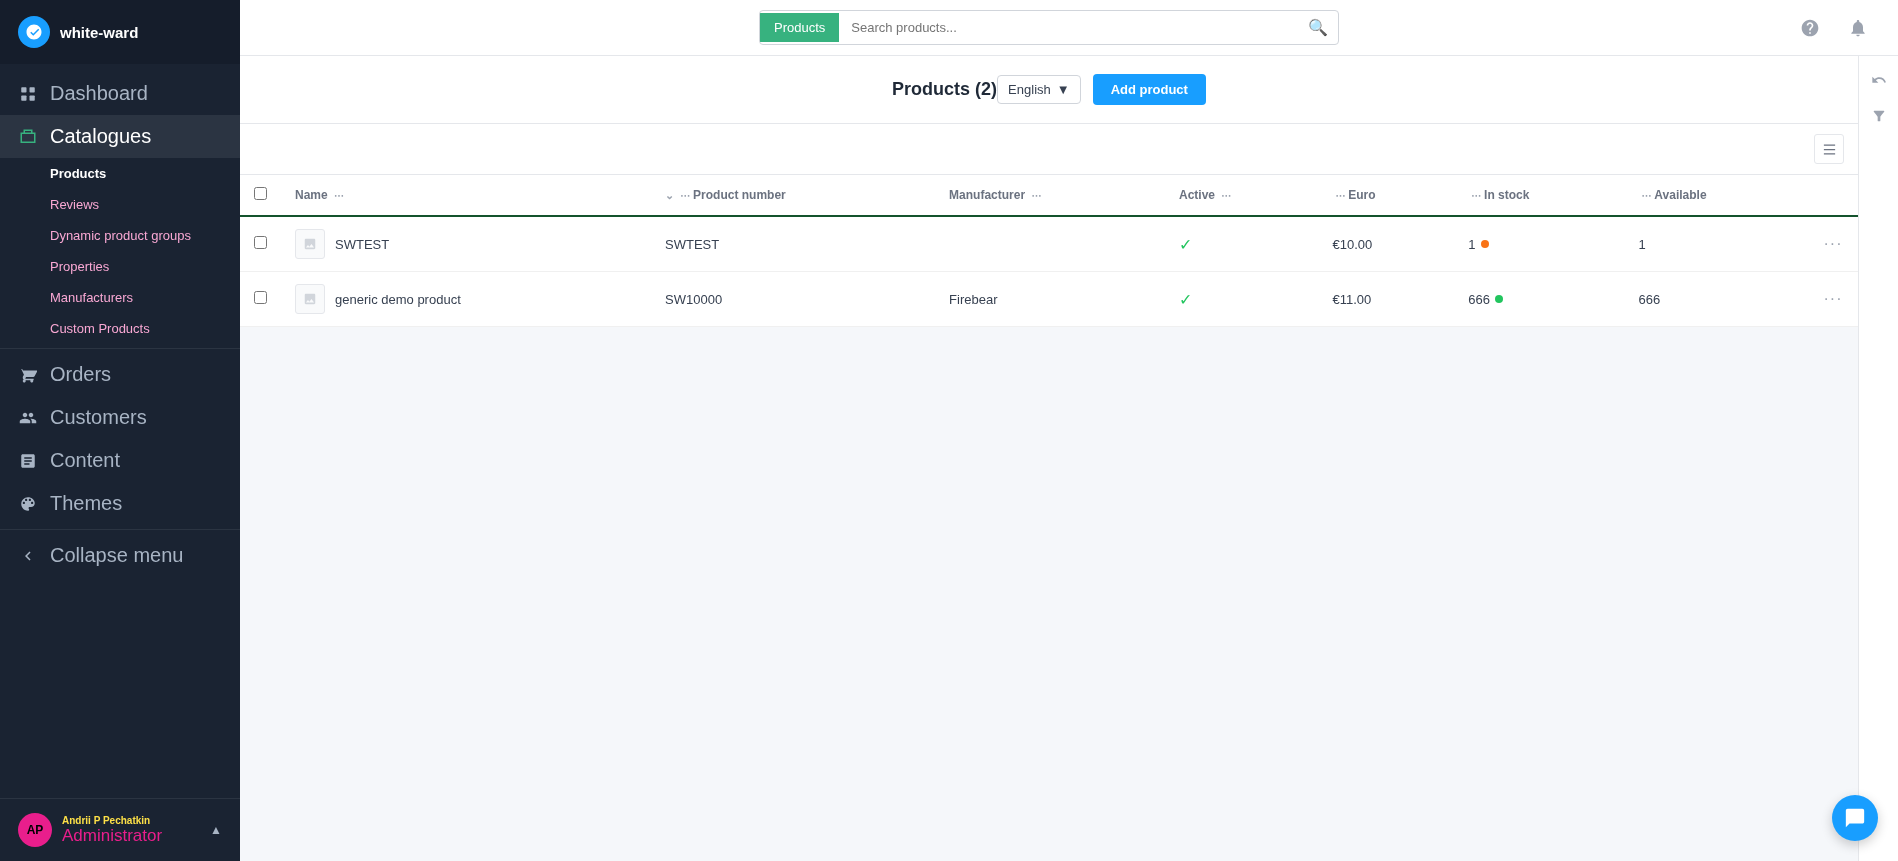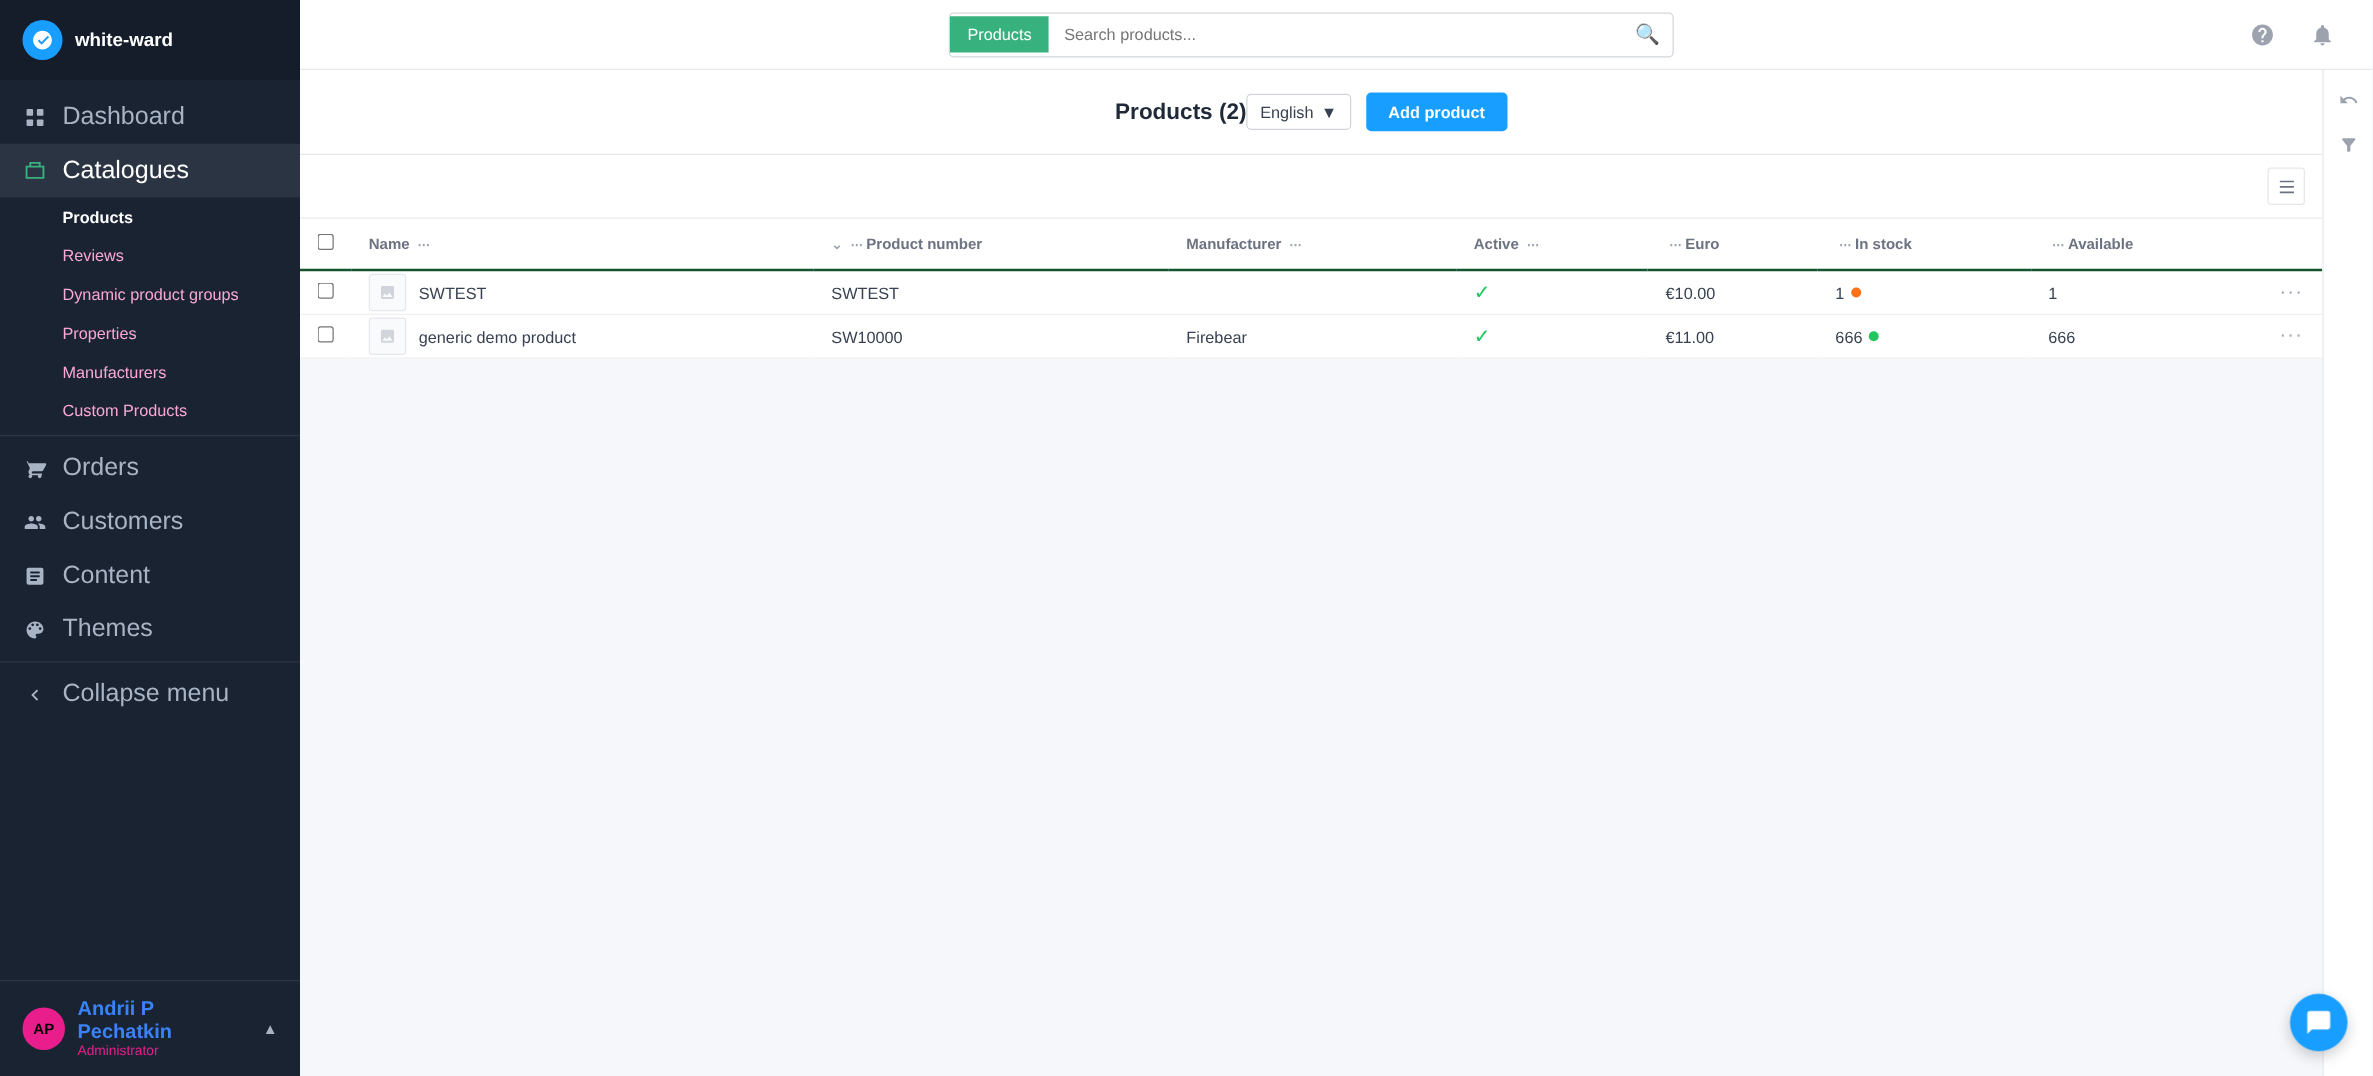--- a/index.html
+++ b/index.html
@@ -67,22 +67,22 @@
       cursor: pointer;
     }
     .avatar {
       width: 34px; height: 34px;
       background: #e91e8c;
       border-radius: 50%;
       display: flex; align-items: center; justify-content: center;
       font-size: 12px; font-weight: 700; color: #000000; flex-shrink: 0;
     }
     .user-info { flex: 1; }
-    .user-name { font-size: 16px; font-weight: 600; color: #3b82f6; }
-    .user-role { font-size: 11px; color: #e91e8c; }
+    .user-name { font-size: 10px; font-weight: 600; color: #fde047; }
+    .user-role { font-size: 17px; color: #e91e8c; }
     .chevron-up { color: #a8b4c4; font-size: 12px; }
 
     
     .main {
       flex: 1;
       display: flex;
       flex-direction: column;
       overflow: hidden;
     }
 
@@ -199,21 +199,21 @@
       padding: 12px 14px;
       text-align: left;
       font-size: 12px;
       font-weight: 600;
       color: #6b7280;
       white-space: nowrap;
       background: #fff;
     }
     thead th .col-sort { color: #9ca3af; font-size: 10px; margin-left: 3px; cursor: pointer; }
     tbody tr { border-bottom: 1px solid #f0f0f0; }
-    tbody td { padding: 2px 14px; font-size: 13px; color: #374151; vertical-align: middle; margin-top: 26px; }
+    tbody td { padding: 12px 14px; font-size: 13px; color: #374151; vertical-align: middle; margin-top: 26px; }
     .checkbox-cell { width: 40px; }
     .product-img {
       width: 30px; height: 30px;
       border: 1px solid #e5e7eb;
       border-radius: 3px;
       display: flex; align-items: center; justify-content: center;
       color: #9ca3af; font-size: 14px; background: #f9fafb;
     }
     .product-name-cell { display: flex; align-items: center; gap: 10px; }
     .check-green { color: #22c55e; font-size: 16px; }

